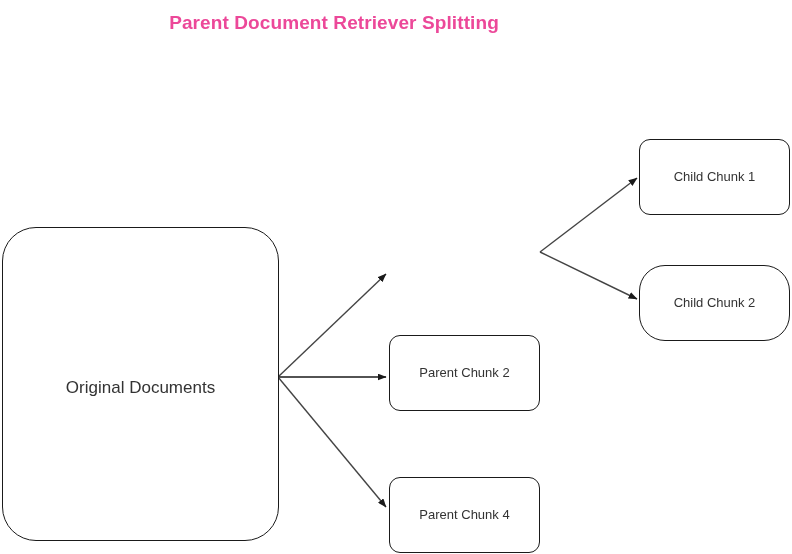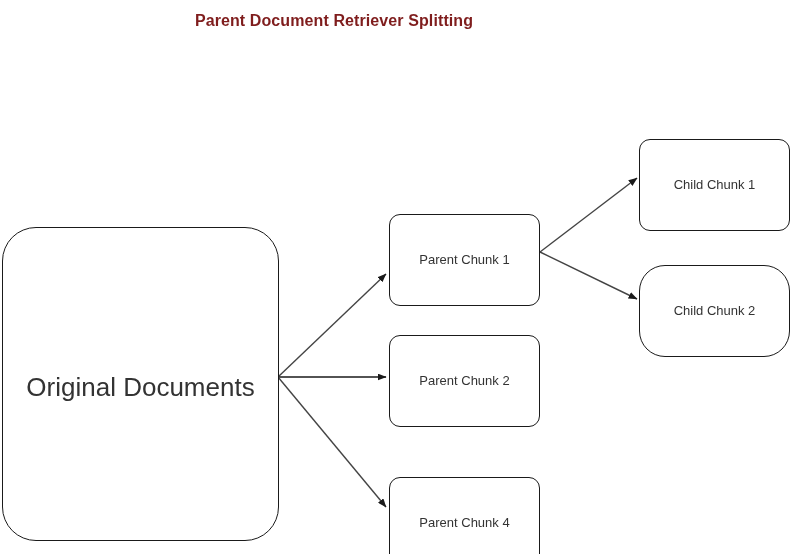--- a/index.html
+++ b/index.html
@@ -26,23 +26,23 @@
     width: 792px;
     height: 554px;
     pointer-events: none;
   }
   .diagram-title {
     position: absolute;
     left: 0;
     top: 12px;
     width: 668px;
     text-align: center;
-    font-size: 16px;
+    font-size: 19px;
     font-weight: bold;
-    color: #7f1d1d;
+    color: #ec4899;
     letter-spacing: 0.1px;
   }
   .node {
     position: absolute;
     box-sizing: border-box;
     background: #ffffff;
     border: 1.3px solid #1a1a1a;
     display: flex;
     align-items: center;
     justify-content: center;
@@ -53,26 +53,26 @@
     line-height: 1.2;
   }
   .node-root {
     left: 2px;
     top: 227px;
     width: 277px;
     height: 314px;
     border-radius: 34px;
   }
   .node-root .node-label {
-    font-size: 26px;
+    font-size: 17px;
     margin-top: 8px;
   }
   .node-parent, .node-child {
     width: 151px;
-    height: 92px;
+    height: 76px;
     border-radius: 11px;
   }
   .node-parent .node-label,
   .node-child .node-label {
     font-size: 13px;
   }
   .node-p1 { left: 389px; top: 214px; }
   .node-p2 { left: 389px; top: 335px; }
   .node-p3 { left: 389px; top: 477px; }
   .node-c1 { left: 639px; top: 139px; }
@@ -100,23 +100,20 @@
 
     <line x1="540" y1="252" x2="637" y2="178" stroke="#444444" stroke-width="1.4" marker-end="url(#arrowhead)"></line>
 
     <line x1="540" y1="252" x2="637" y2="299" stroke="#444444" stroke-width="1.4" marker-end="url(#arrowhead)"></line>
   </svg>
 
   <div class="node node-root">
     <span class="node-label">Original Documents</span>
   </div>
 
-  <div class="node node-parent node-p1">
-    <span class="node-label">Parent Chunk 1</span>
-  </div>
 
   <div class="node node-parent node-p2">
     <span class="node-label">Parent Chunk 2</span>
   </div>
 
   <div class="node node-parent node-p3">
     <span class="node-label">Parent Chunk 4</span>
   </div>
 
   <div class="node node-child node-c1">

